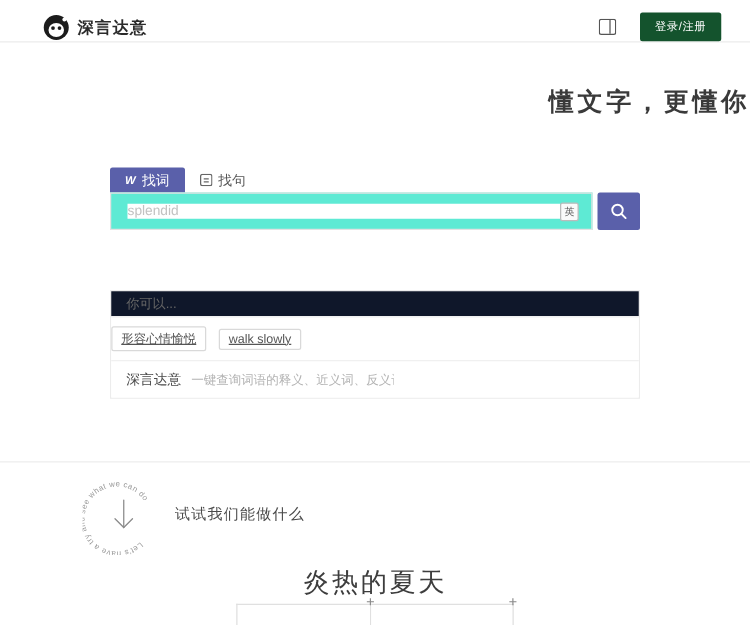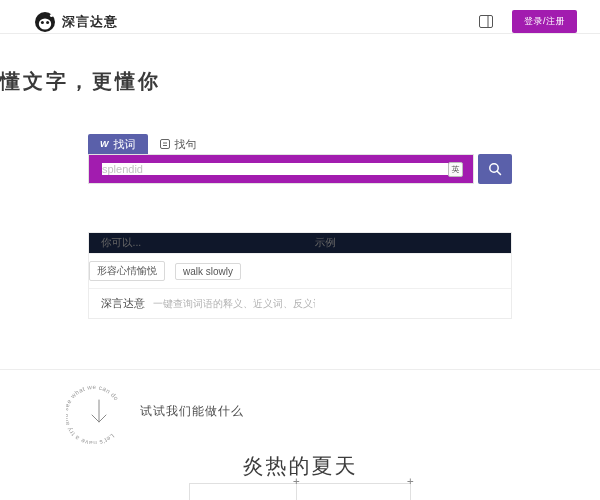--- a/index.html
+++ b/index.html
@@ -11,39 +11,39 @@
   
   .header {
     height:34px; display:flex; align-items:flex-end;
     padding:0 23px 0 34px; border-bottom:1px solid #ececec; background:#fff;
   }
   .brand { display:flex; align-items:center; gap:6px; }
   .brand-name { font-size:13px; font-weight:bold; color:#2b2b2b; letter-spacing:1px; }
   .header-right { margin-left:auto; display:flex; align-items:center; gap:18px; }
   .plugin-btn { width:15px; height:13px; display:flex; align-items:center; cursor:pointer; }
   .login-btn {
-    background:#a21caf; color:#fff; font-size:9px; border:none; cursor:pointer;
+    background:#14532d; color:#fff; font-size:9px; border:none; cursor:pointer;
     padding:5px 12px; border-radius:2px; letter-spacing:0.5px;
   }
   
   .hero-title {
-    margin-top:34px; text-align:left; font-size:20px; font-weight:bold;
+    margin-top:34px; text-align:right; font-size:20px; font-weight:bold;
     color:#3a3a3a; letter-spacing:3px;
   }
   
   .container { width:424px; margin:0 auto; }
   .search-area { margin-top:39px; }
   .tabs { display:flex; align-items:flex-end; height:20px; }
   .tab { display:flex; align-items:center; gap:5px; font-size:11px; cursor:pointer; padding:0 12px; height:20px; }
   .tab.active { background:#5a60aa; color:#fff; border-radius:2px 2px 0 0; }
   .tab.inactive { color:#555; }
   .tab-w-icon { font-size:9px; font-weight:bold; font-style:italic; }
   .search-row { display:flex; }
   .search-box {
-    flex:1; height:30px; border:1px solid #e2e2e2; background:#a21caf;
+    flex:1; height:30px; border:1px solid #e2e2e2; background:#5eead4;
     display:flex; align-items:center; padding:0 10px 0 13px;
   }
   .search-input {
     flex:1; border:none; outline:none; font-size:11px; color:#444;
     font-family:"Liberation Sans",sans-serif;
   }
   .search-input::placeholder { color:#c2c2c2; }
   .lang-toggle {
     width:15px; height:15px; border:1px solid #bbb; border-radius:2px;
     font-size:8px; color:#555; display:flex; align-items:center; justify-content:center;
@@ -59,20 +59,21 @@
   .ht-head { background:#0f172a; height:20px; color:#666; font-size:10.5px; }
   .ht-body { border-top:1px solid #f0f0f0; padding:7px 0; background:#fff; }
   .ht-col1 { width:53.5%; padding-left:12px; display:flex; align-items:center; gap:8px; }
   .ht-col2 { flex:1; display:flex; align-items:center; gap:10px; }
   .feature { color:#4a4a4a; font-size:11px; white-space:nowrap; }
   .desc { color:#b3b3b3; font-size:10px; white-space:nowrap; overflow:hidden; }
   .chip {
     border:1px solid #d9d9d9; border-radius:2px; background:#fff; color:#555;
     font-size:10px; padding:2px 7px; cursor:pointer; white-space:nowrap;
     font-family:"Liberation Sans",sans-serif;
+    text-decoration:underline;
   }
   
   .divider { margin-top:50px; border-top:1px solid #ededed; width:600px; }
   
   .try-section { display:flex; align-items:center; margin:8px 0 0 66px; height:66px; }
   .try-label { font-size:12px; color:#4a4a4a; margin-left:8px; letter-spacing:1px; }
   
   .example-title {
     text-align:center; font-size:21px; color:#3d3d3d; letter-spacing:2px; margin-top:8px;
   }
@@ -147,21 +148,20 @@
             <line x1="9.2" y1="9.2" x2="12.5" y2="12.5" stroke="#ffffff" stroke-width="1.5" stroke-linecap="round"></line>
           </svg>
         </span>
       </button>
     </div>
   </div>
 
   <div class="help-table">
     <div class="ht-row ht-head">
       <div class="ht-col1">你可以...</div>
-      <div class="ht-col2">示例</div>
     </div>
     <div class="ht-row ht-body">
       <div class="ht-col2">
         <button class="chip">形容心情愉悦</button>
         <button class="chip">walk slowly</button>
       </div>
     </div>
     <div class="ht-row ht-body">
       <div class="ht-col1">
         <span class="feature">深言达意</span>

